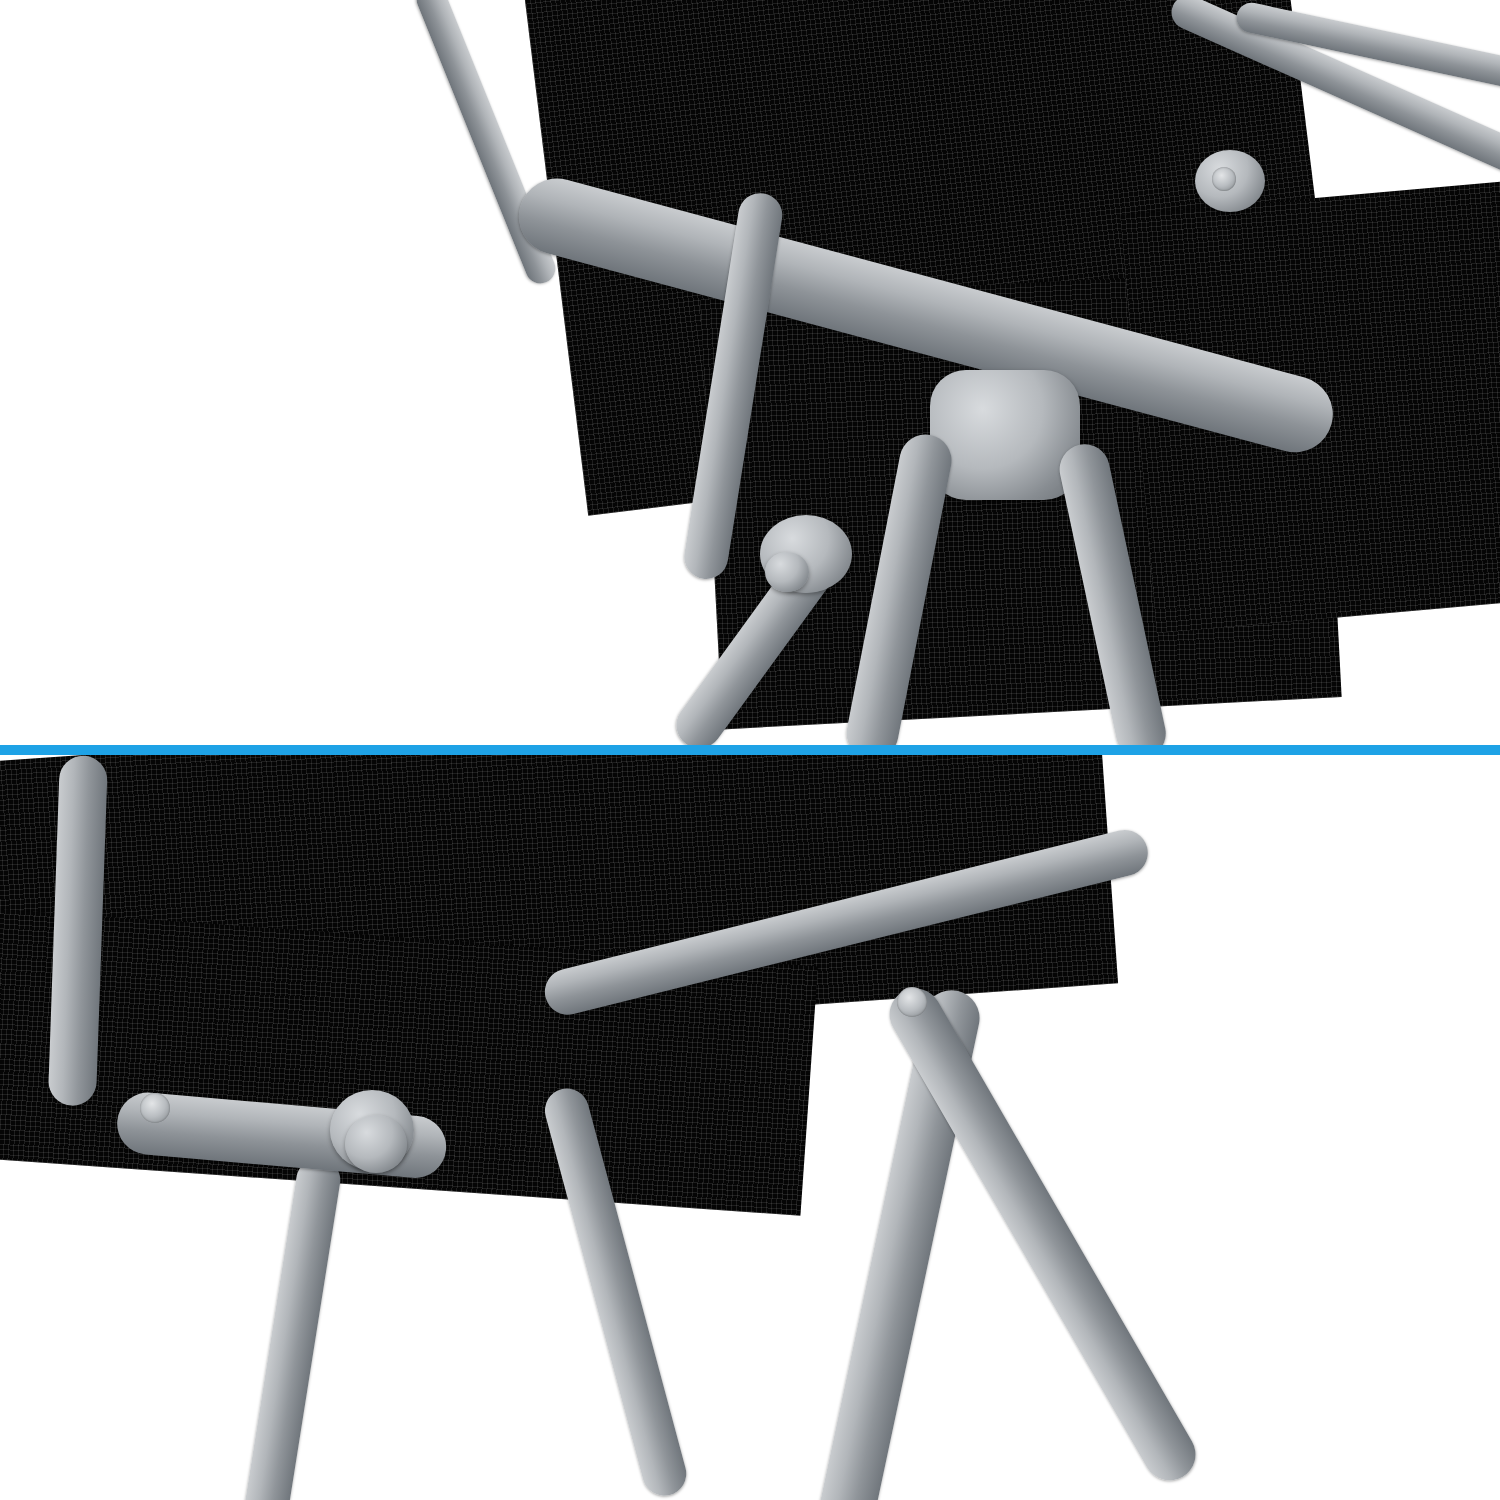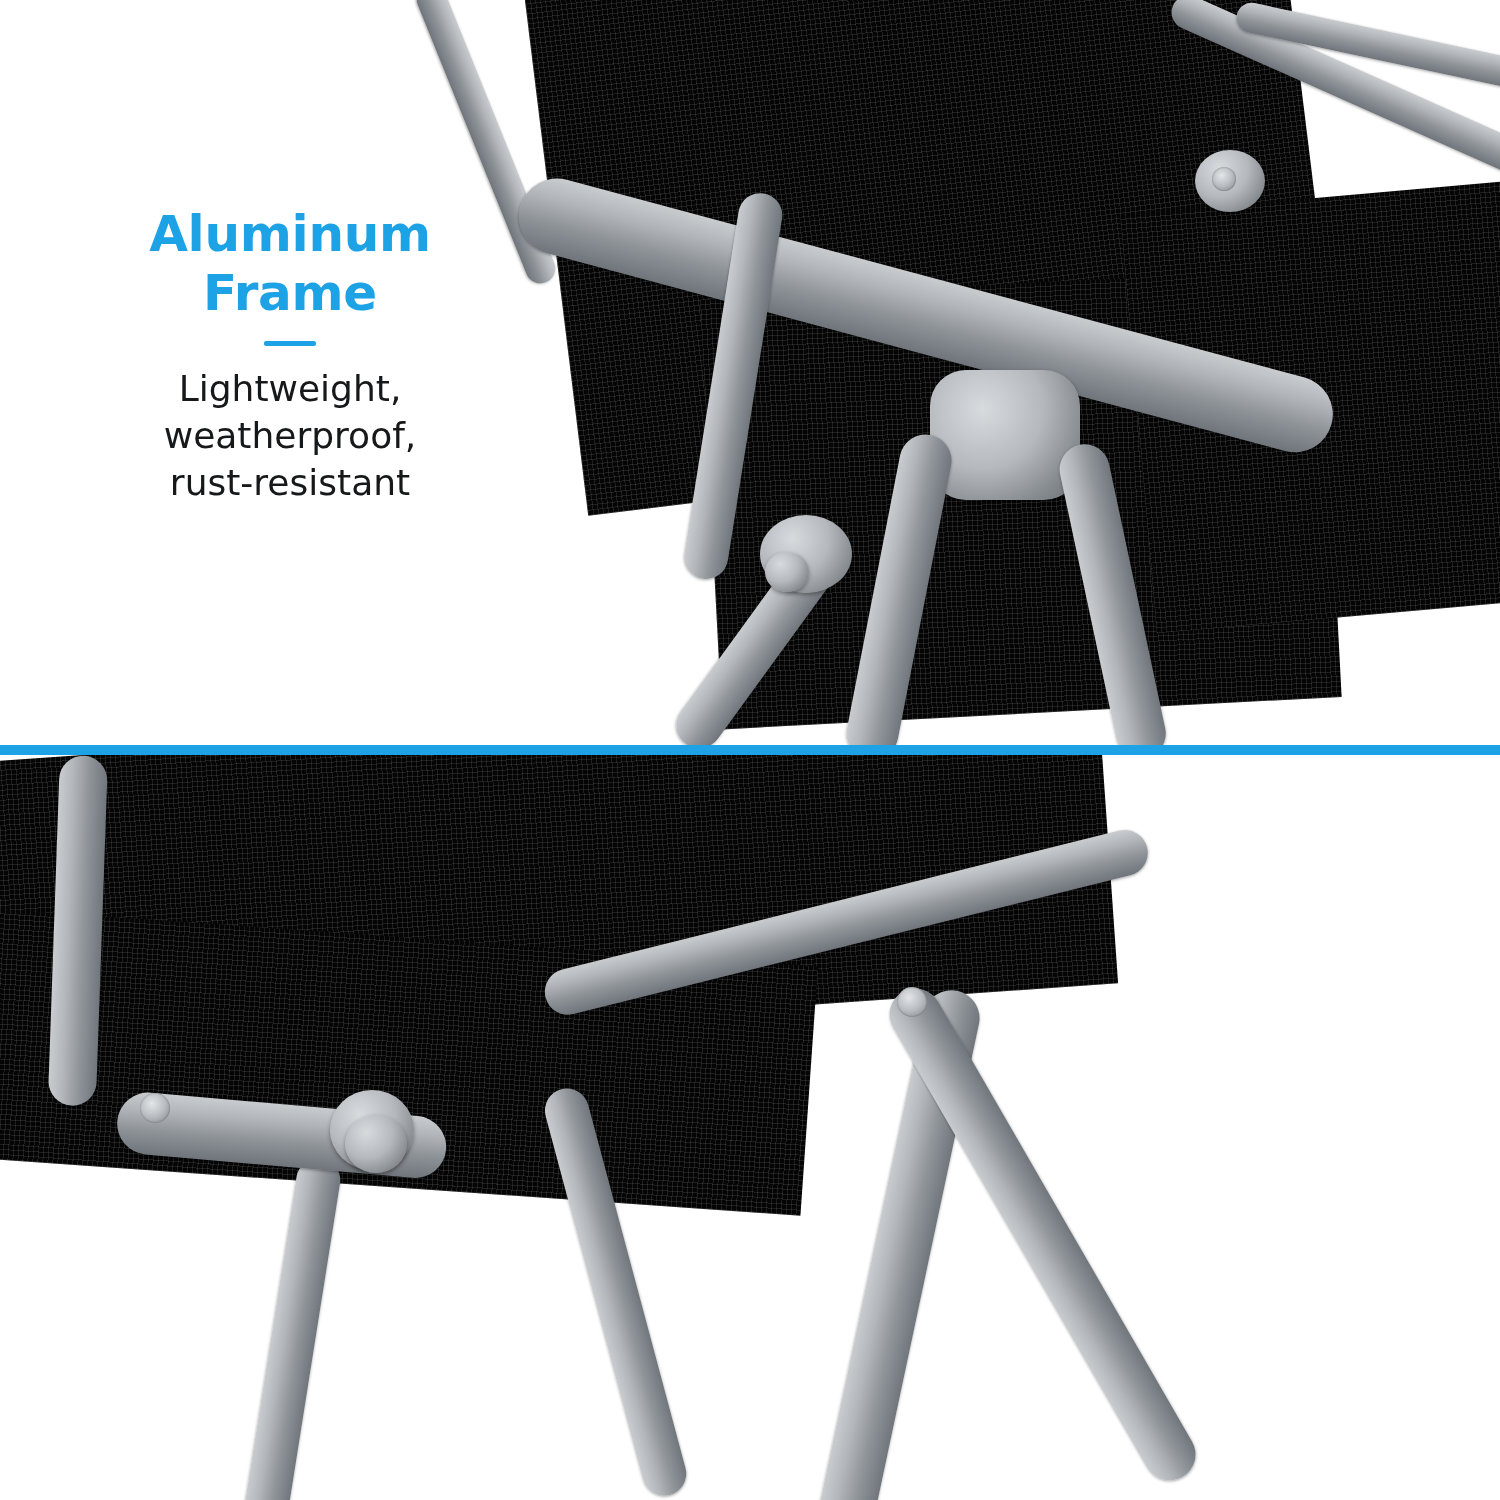--- a/index.html
+++ b/index.html
@@ -138,28 +138,20 @@
 
       <div class="knob" style="left:760px; top:515px; width:92px; height:78px;"></div>
       <div class="knob" style="left:765px; top:552px; width:44px; height:40px;"></div>
 
       <div class="knob" style="left:1195px; top:150px; width:70px; height:62px;"></div>
       <div class="screw" style="left:1212px; top:167px; width:24px; height:24px;"></div>
 
       <div class="tube" style="left:1240px; top:0px; width:300px; height:30px; transform: rotate(12deg); transform-origin: left top;"></div>
     </div>
 
-    <div class="callout callout-top">
-      <div class="callout-heading">Aluminum
-Frame</div>
-      <div class="rule"></div>
-      <div class="callout-body">Lightweight,
-weatherproof,
-rust-resistant</div>
-    </div>
   </div>
 
   <div class="panel-divider"></div>
 
   <div class="panel panel-bottom">
     <div class="scene">
 
       <div class="mesh" style="left:-60px; top:10px; width:1160px; height:300px; transform: rotate(-4deg); transform-origin: left top;"></div>
       <div class="mesh" style="left:-60px; top:150px; width:880px; height:250px; transform: rotate(4deg); transform-origin: left top;"></div>
 

